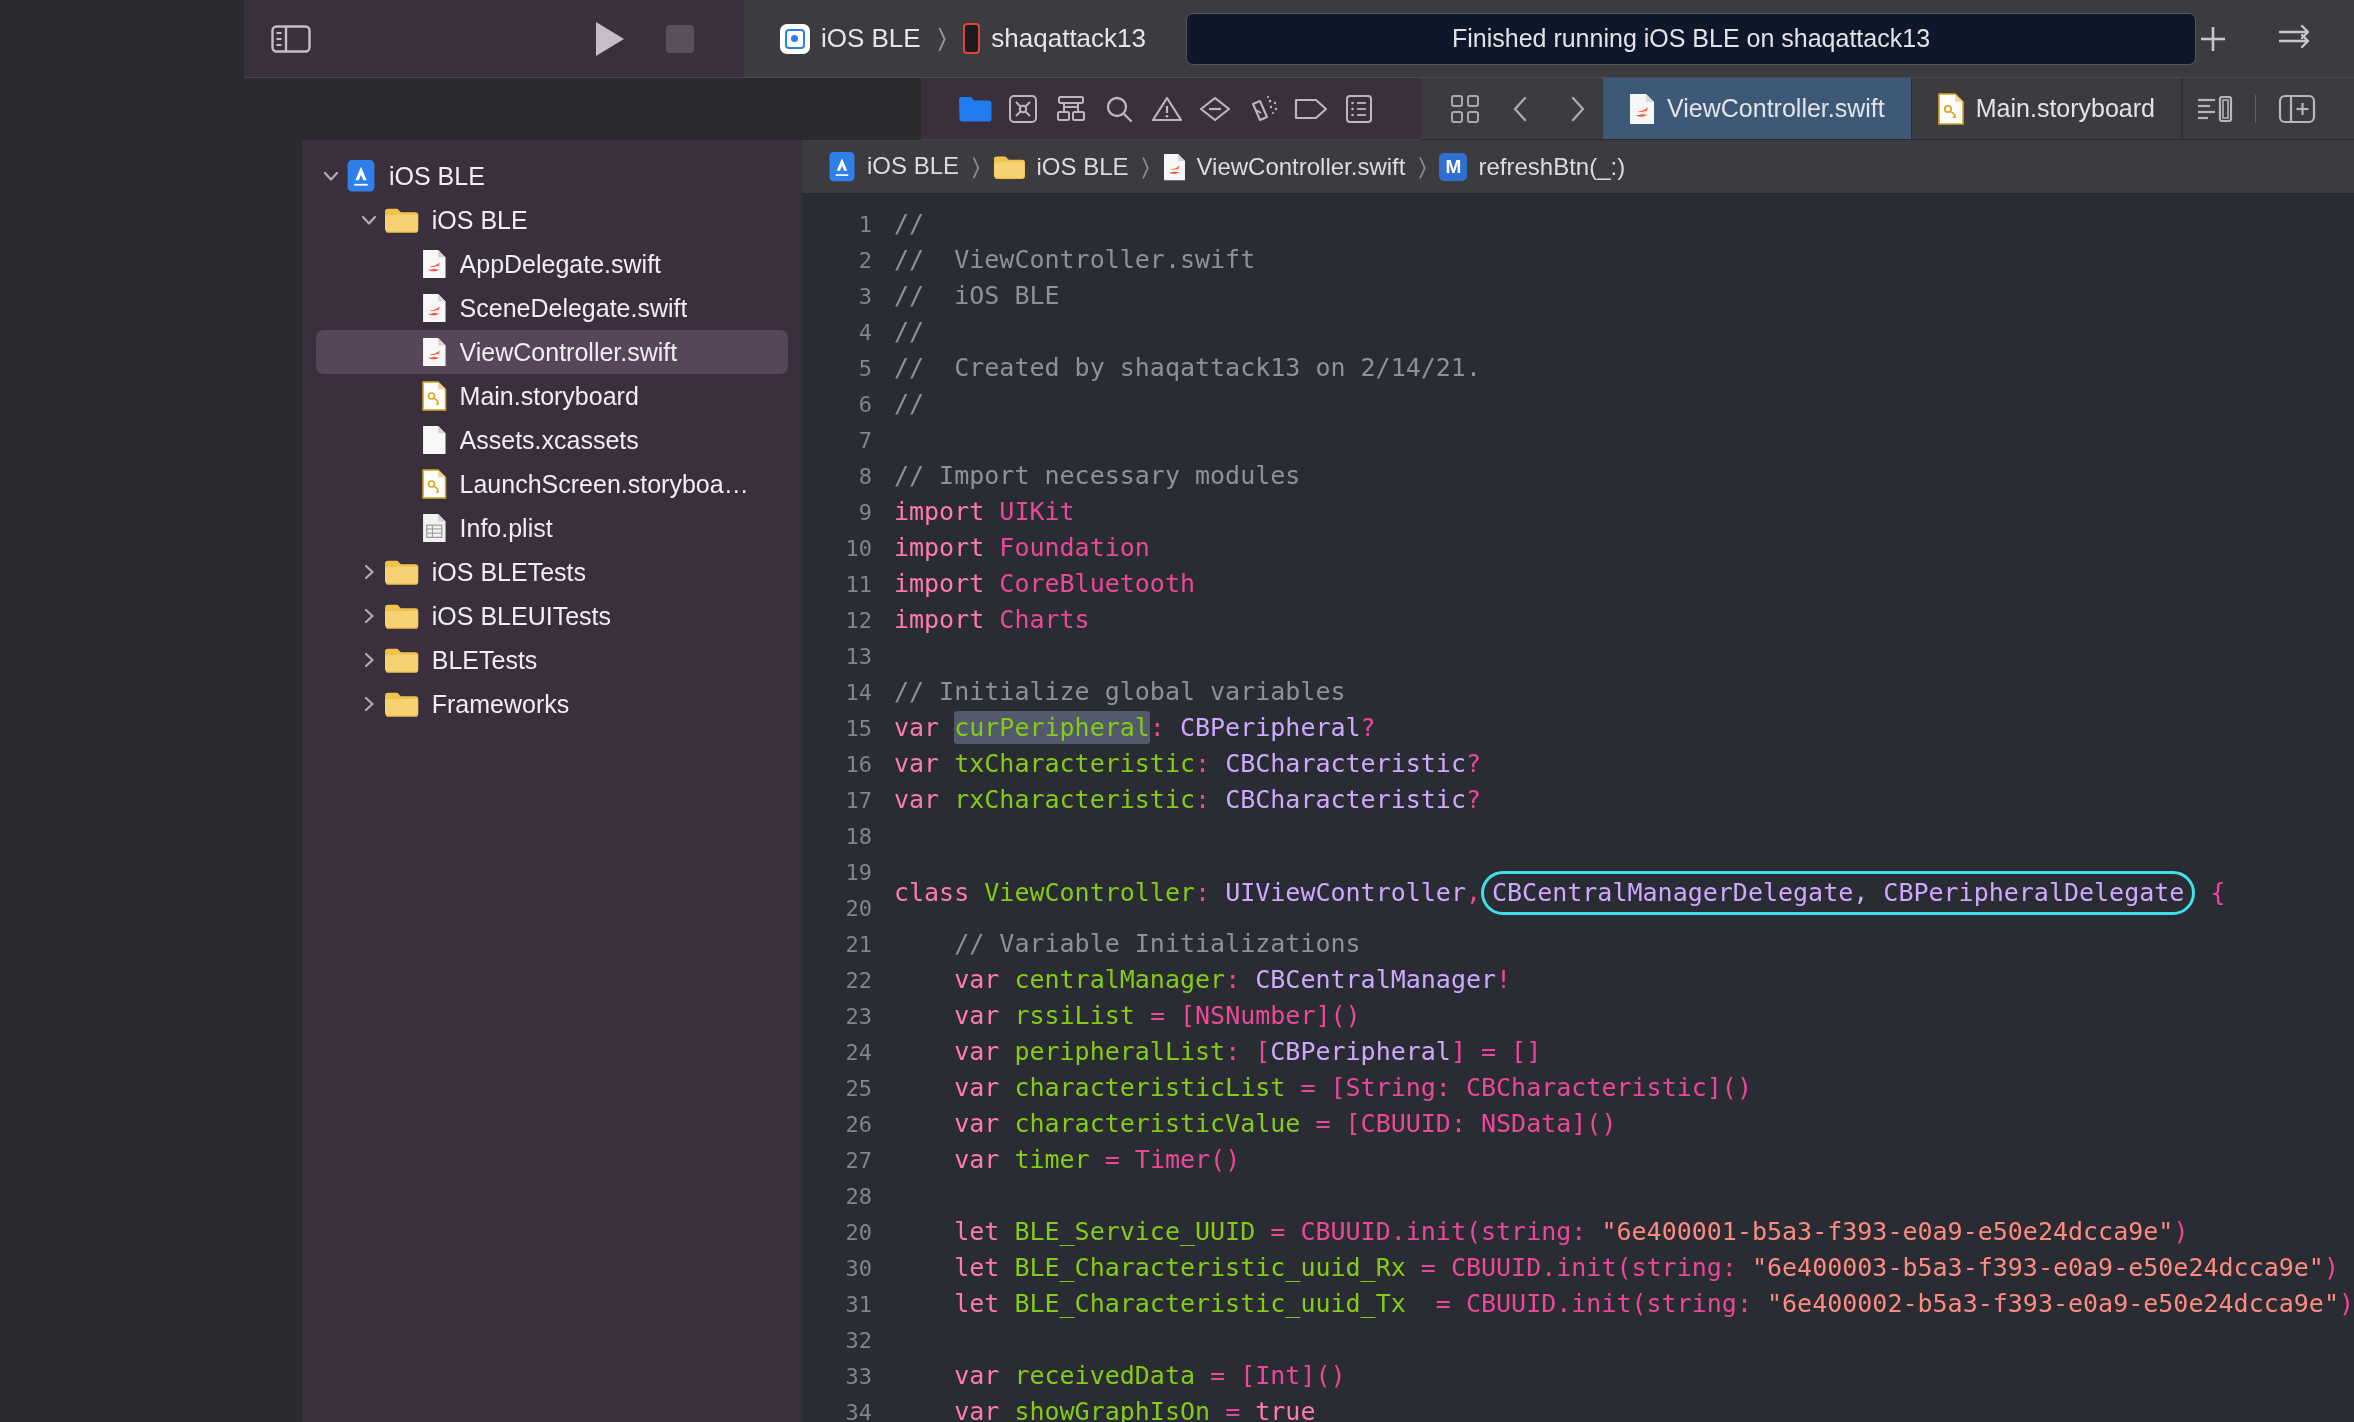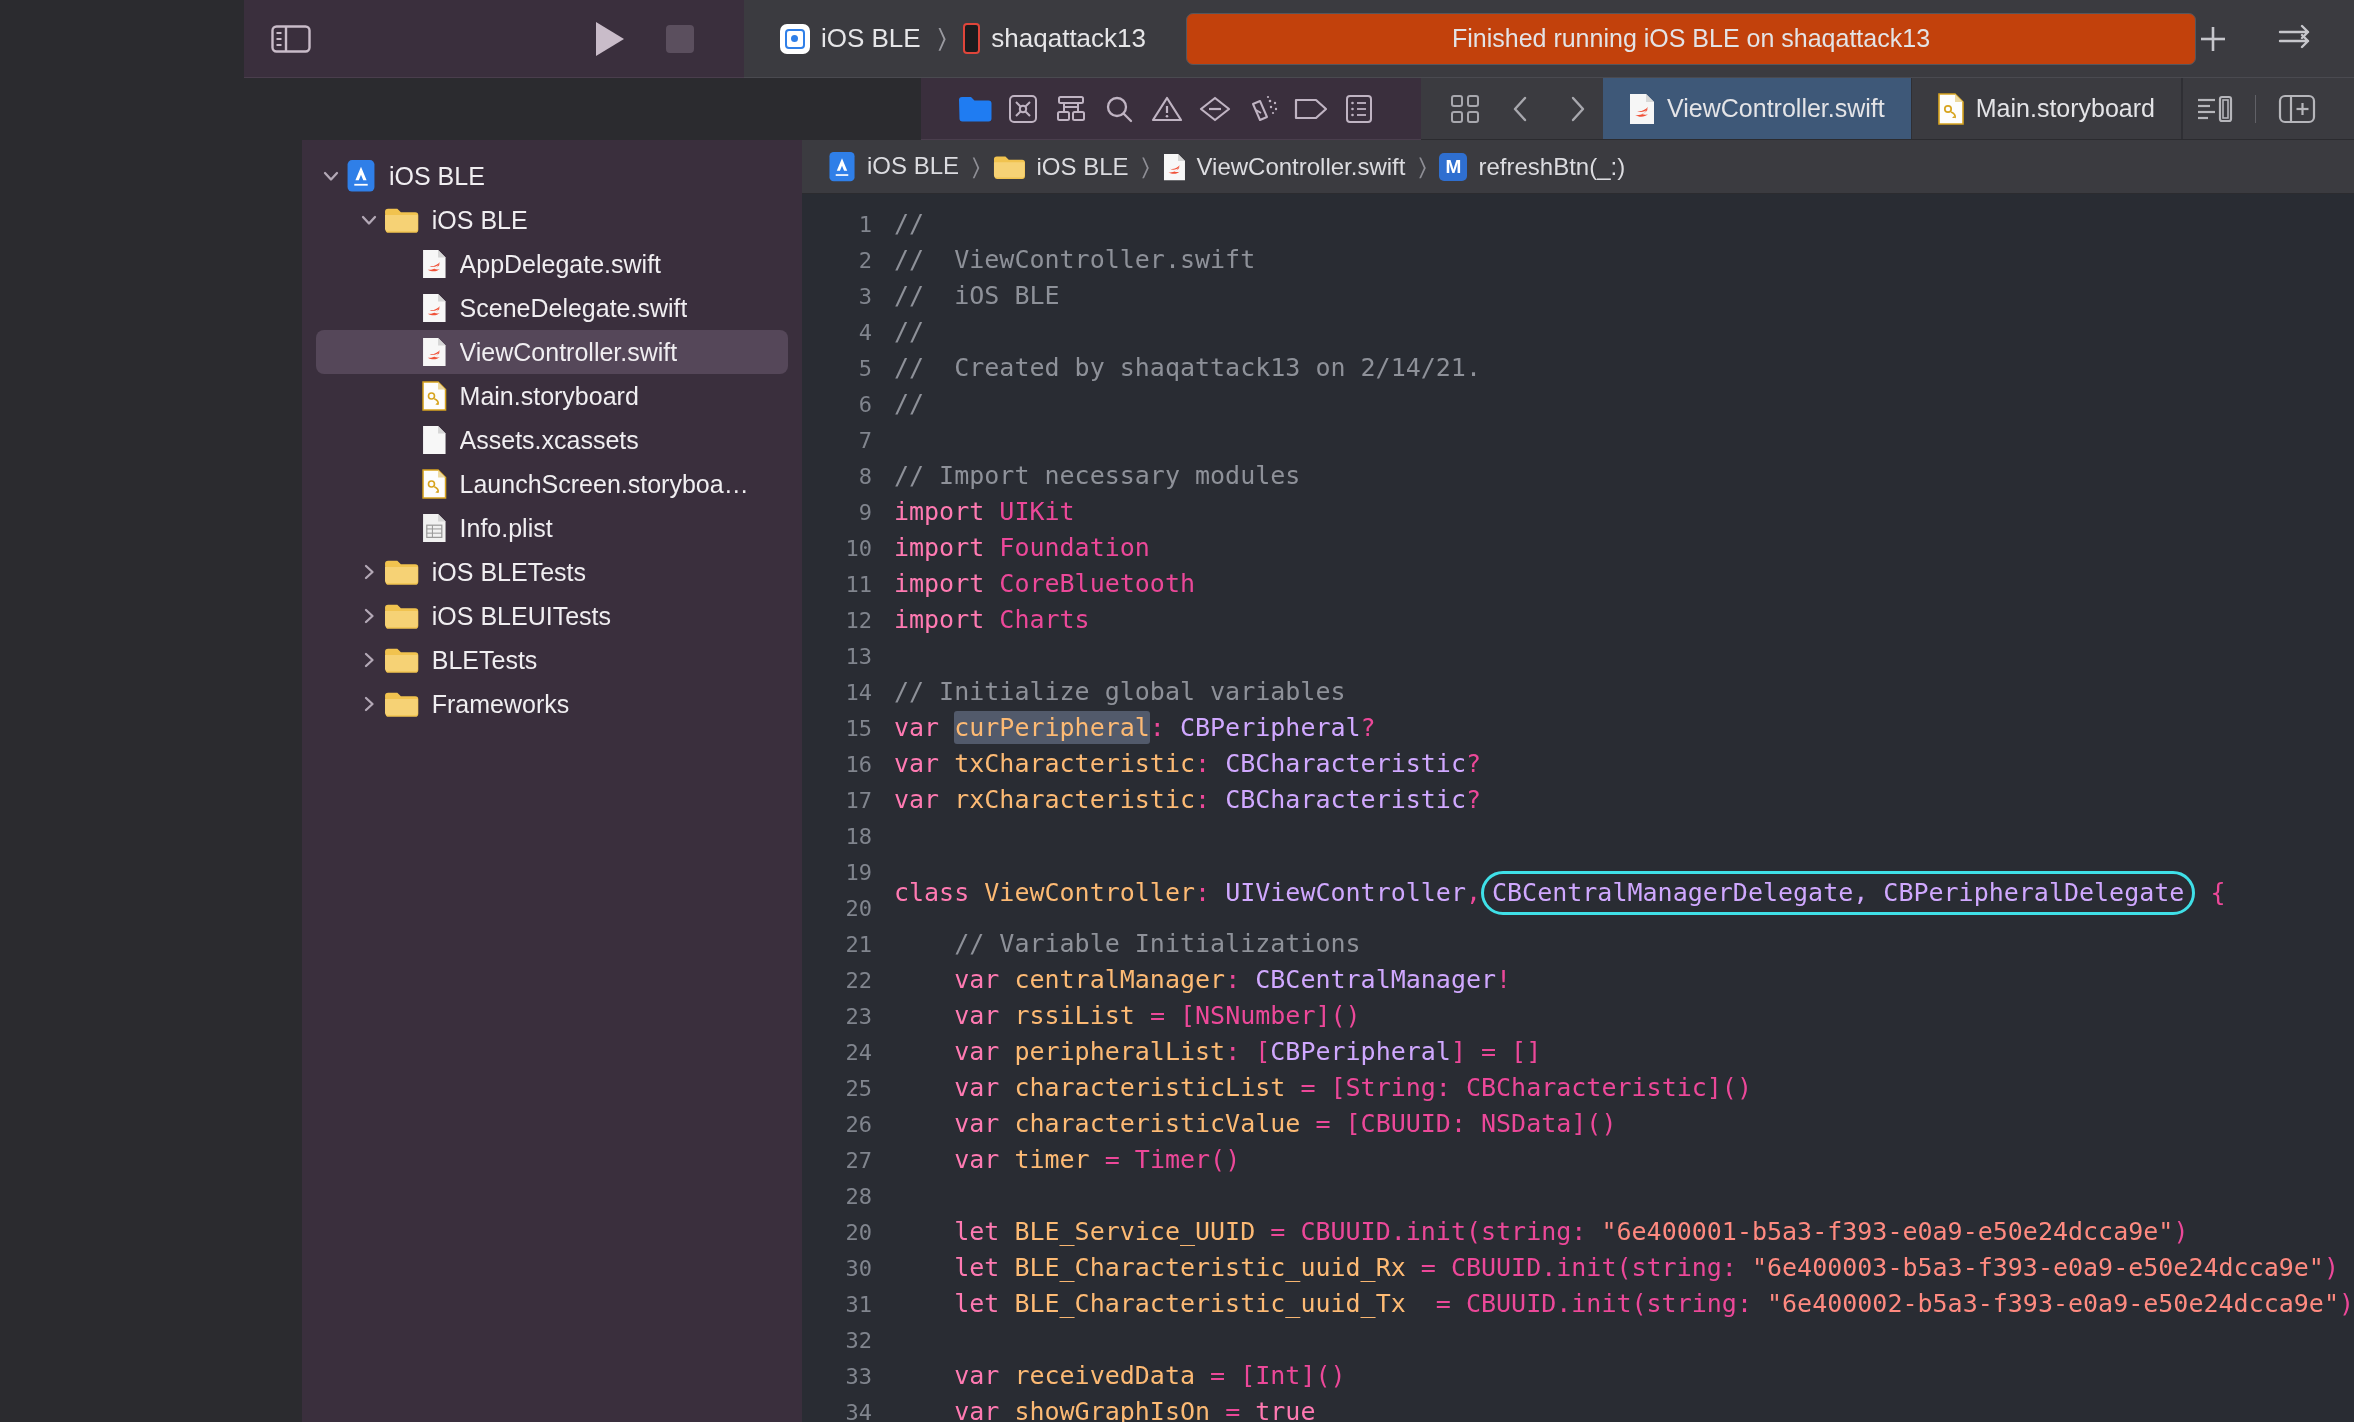--- a/index.html
+++ b/index.html
@@ -54,21 +54,21 @@
     display:flex;align-items:center;justify-content:center;
   }
   .appicon-dot { width: 7px; height: 7px; border-radius: 50%; background: #2f7fe8; }
   .phoneicon {
     width: 17px; height: 31px; border: 2px solid #e0453a; border-radius: 4px;
     background: #1c1c1e;
   }
 
   .status-bar {
     margin-left: 34px; flex: 0 0 1010px; height: 52px;
-    background: #c2410c; border-radius: 7px;
+    background: #0f172a; border-radius: 7px;
     display: flex; align-items: center; justify-content: center;
     border: 1px solid #56565c;
   }
   .status-text { color: #e3e3e6; font-size: 25px; }
 
   .tb-right-icons { margin-left: auto; display: flex; align-items: center; gap: 46px; margin-right: 38px; }
   .ticon { cursor: pointer; display: flex; align-items: center; justify-content: center; }
 
   
   .row2 { height: 62px; flex: 0 0 62px; display: flex; }
@@ -146,21 +146,21 @@
   .lnum {
     width: 92px; flex: 0 0 92px; text-align: right; padding-right: 22px;
     color: #81858e; font-family: "DejaVu Sans Mono", monospace; font-size: 22px;
   }
   .ctext {
     font-family: "DejaVu Sans Mono", monospace; font-size: 25px;
     white-space: pre; color: #e8e8ea; line-height: 36px;
   }
   .k  { color: #ff7ab2; }            
   .cm { color: #8e9199; }            
-  .v  { color: #fdba74; }            
+  .v  { color: #84cc16; }            
   .t  { color: #d0a8ff; margin-top: 41px; }            
   .s  { color: #ff8a80; }            
   .p  { color: #ec4899; }            
   .sel { background: #525a6b; border-radius: 3px; padding: 2px 0; }
 
   .annot-box {
     border: 3px solid #3fe0e8; border-radius: 22px;
     padding: 1px 8px; display: inline-block;
   }
 </style>

